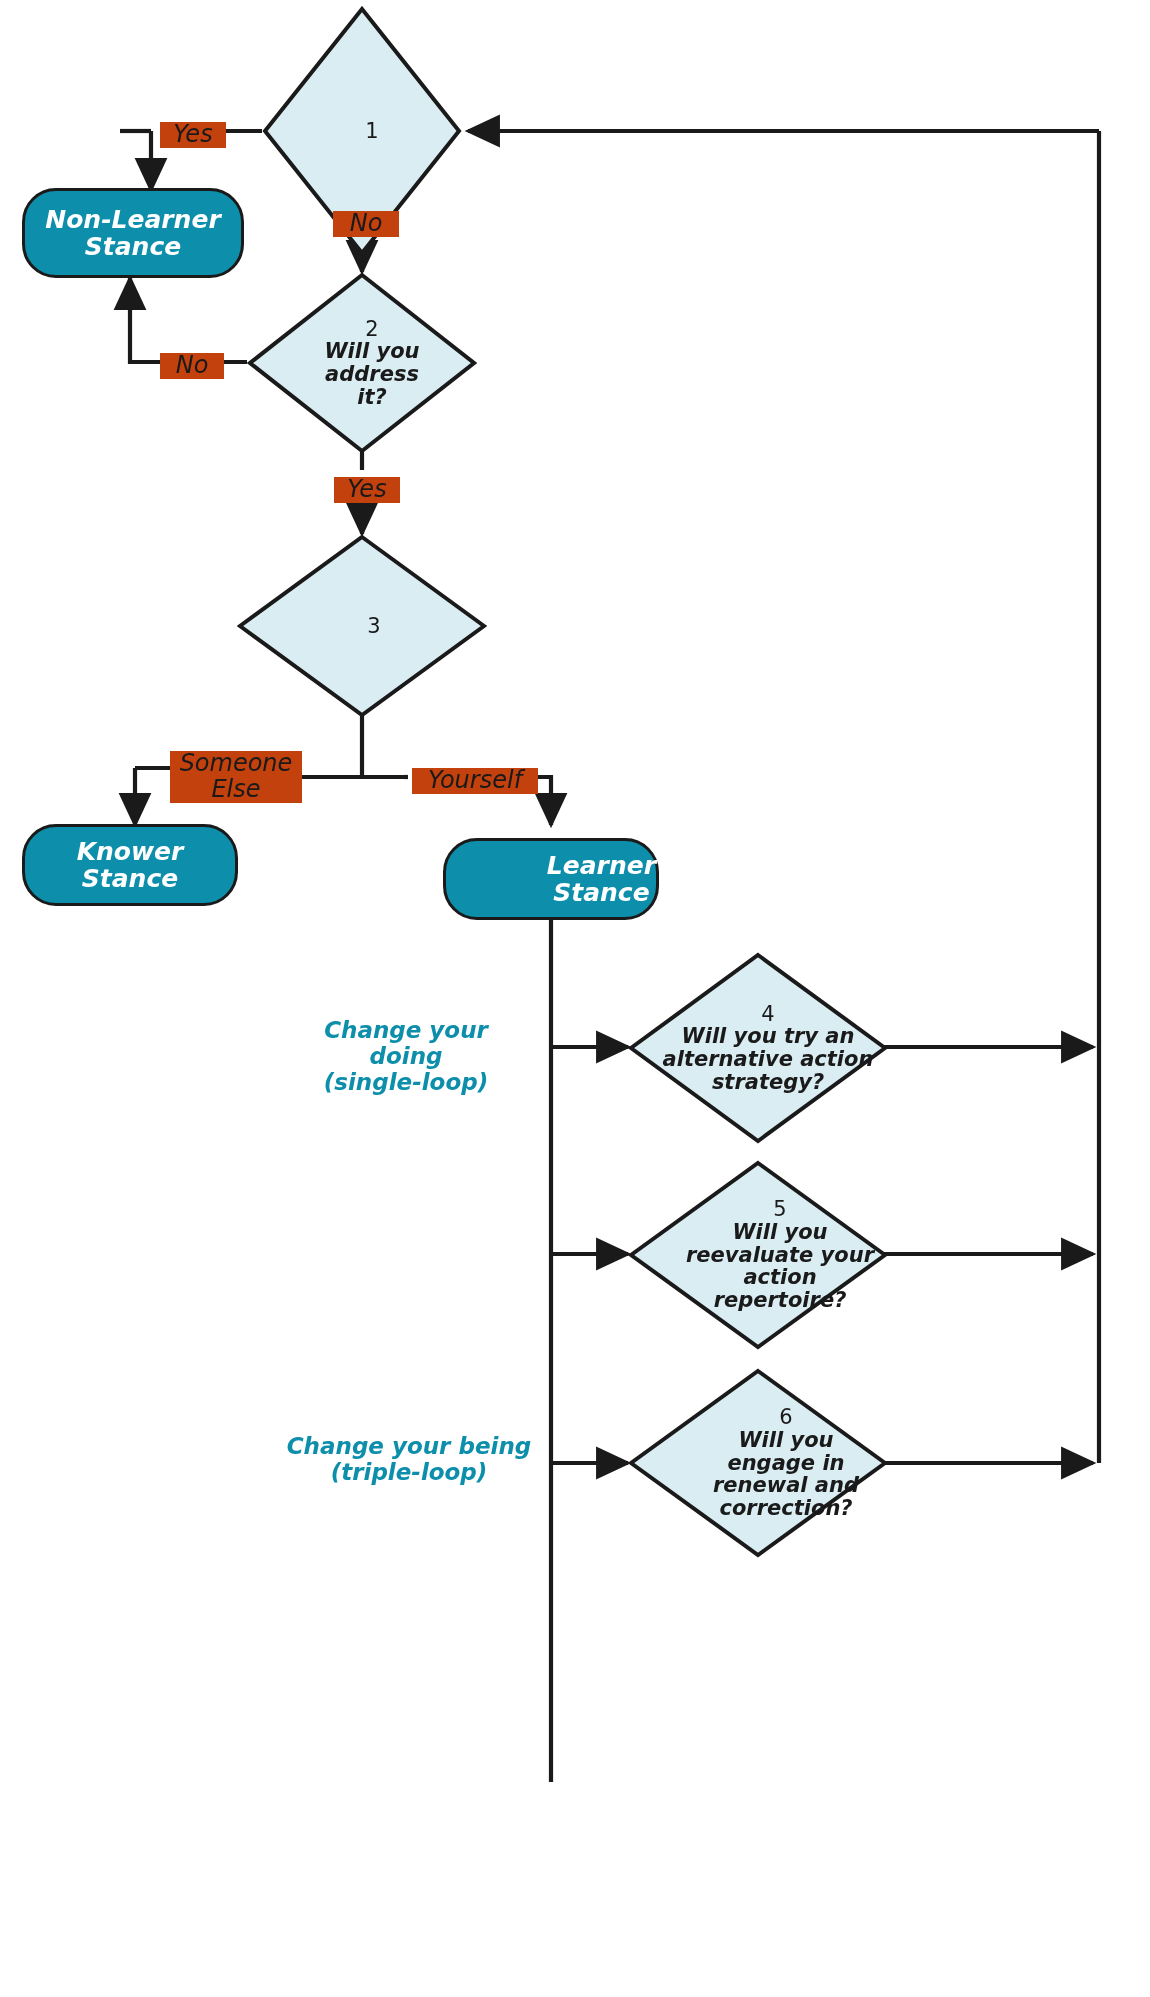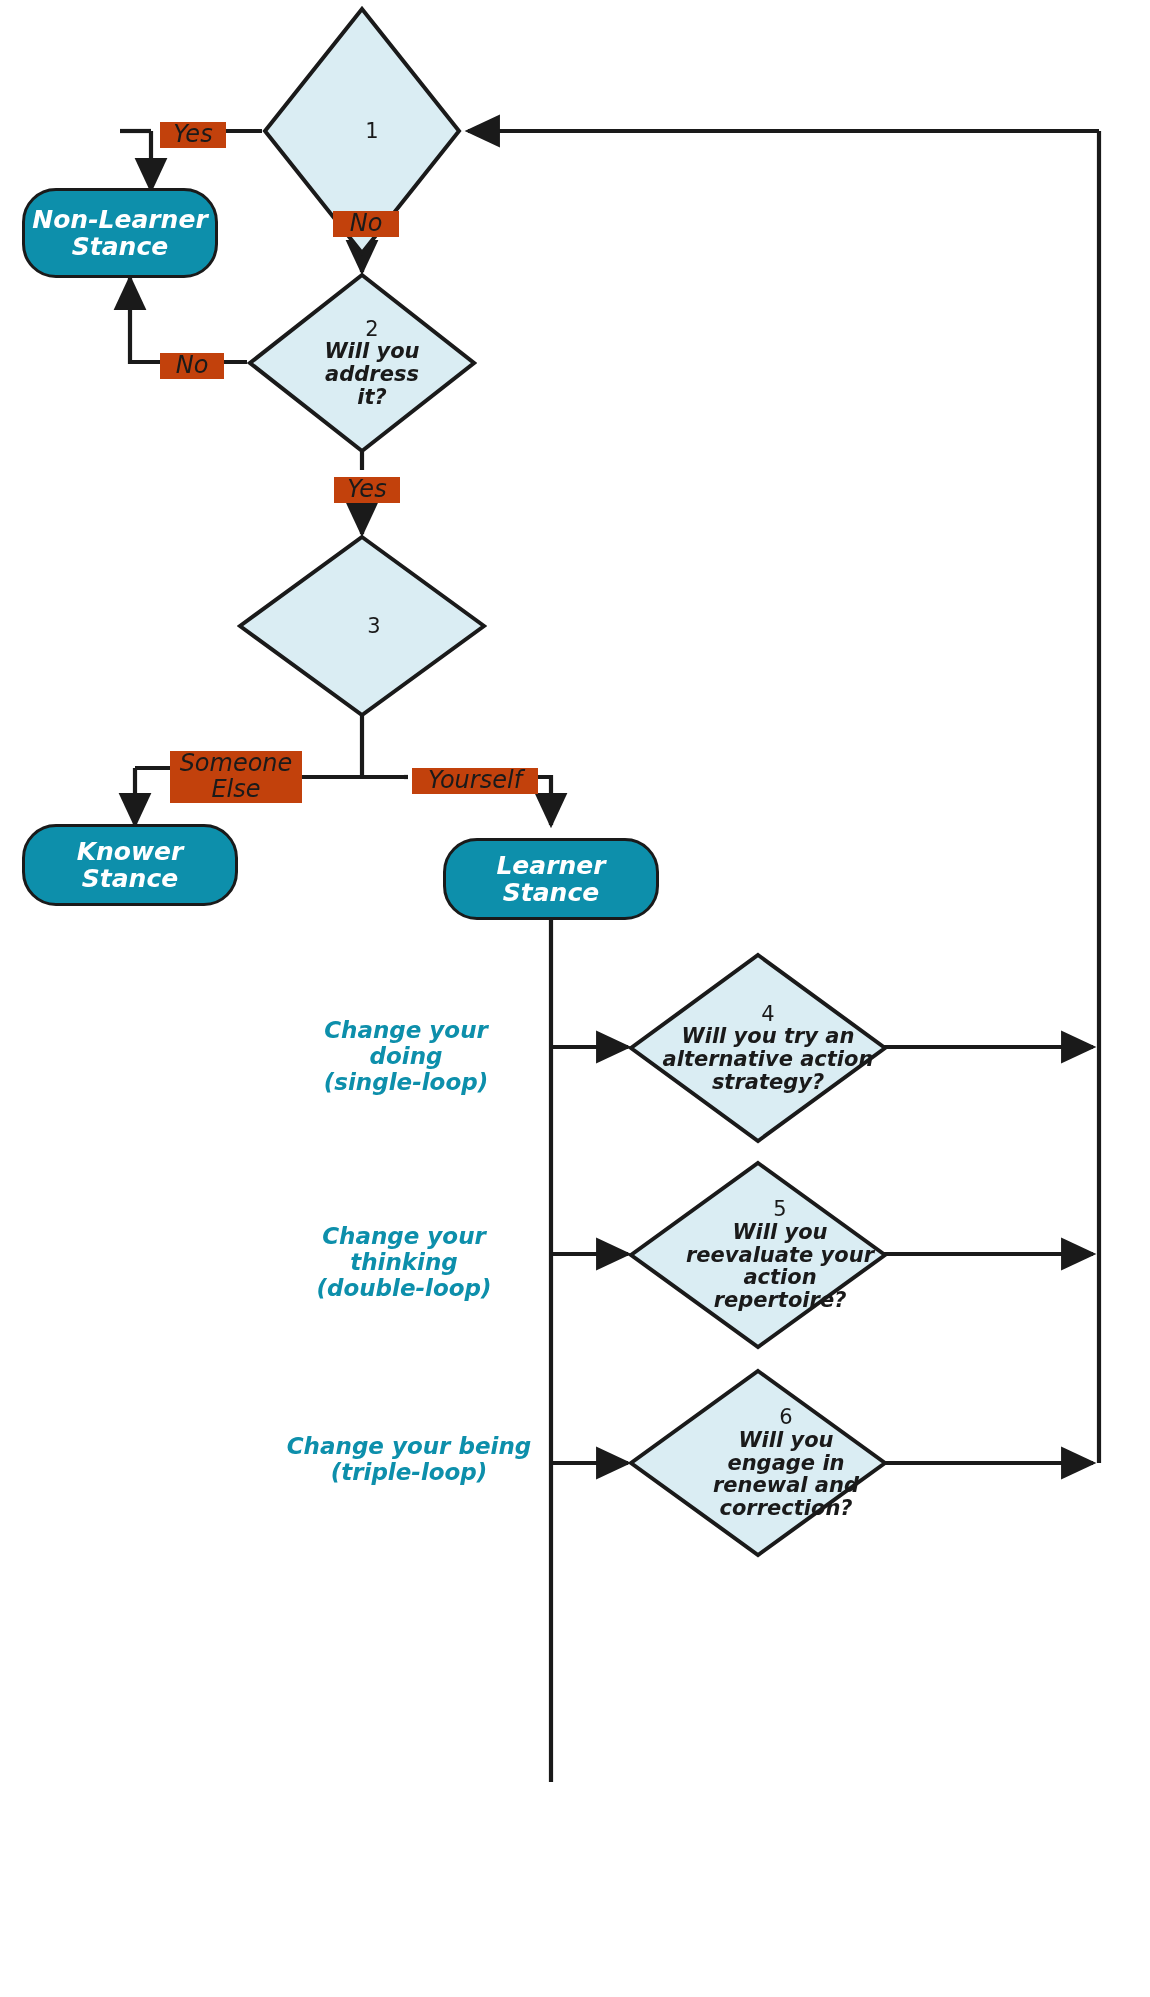--- a/index.html
+++ b/index.html
@@ -208,50 +208,48 @@
     </svg>
     <div class="dtext" style="font-size:21px; padding:0 28px;">
       <span class="dnum">6</span>
       <span style="white-space:pre-line;">Will you
 engage in
 renewal and
 correction?</span>
     </div>
   </div>
 
-  <div class="stance" style="left:22px; top:188px; width:196px; height:90px; font-size:25px;">
+  <div class="stance" style="left:22px; top:188px; width:222px; height:90px; font-size:25px;">
     <span style="white-space:pre-line;">Non-Learner
 Stance</span>
   </div>
 
   <div class="stance" style="left:22px; top:824px; width:216px; height:82px; font-size:25px;">
     <span style="white-space:pre-line;">Knower
 Stance</span>
   </div>
 
-  <div class="stance" style="left:443px; top:838px; width:216px; height:82px; font-size:25px;">
+  <div class="stance" style="left:443px; top:838px; width:216px; height:82px; font-size:25px;justify-content:flex-end;">
     <span style="white-space:pre-line;">Learner
 Stance</span>
   </div>
 
   <div class="edge-label" style="left:160px; top:114px; width:58px; font-size:24px;">Yes</div>
 
   <div class="edge-label" style="left:333px; top:203px; width:58px; font-size:24px;">No</div>
 
   <div class="edge-label" style="left:160px; top:345px; width:56px; font-size:24px;">No</div>
 
   <div class="edge-label" style="left:334px; top:469px; width:58px; font-size:24px;">Yes</div>
 
   <div class="edge-label" style="left:170px; top:743px; width:124px; font-size:24px;">Someone
 Else</div>
 
   <div class="edge-label" style="left:412px; top:760px; width:118px; font-size:24px;">Yourself</div>
 
   <div class="loop-caption" style="left:286px; top:1018px; width:240px; font-size:23px;">Change your doing
 (single-loop)</div>
 
-  <div class="loop-caption" style="left:276px; top:1224px; width:256px; font-size:23px;">Change your thinking
-(double-loop)</div>
 
   <div class="loop-caption" style="left:286px; top:1434px; width:246px; font-size:23px;">Change your being
 (triple-loop)</div>
 
 </div>
 
 </body></html>

